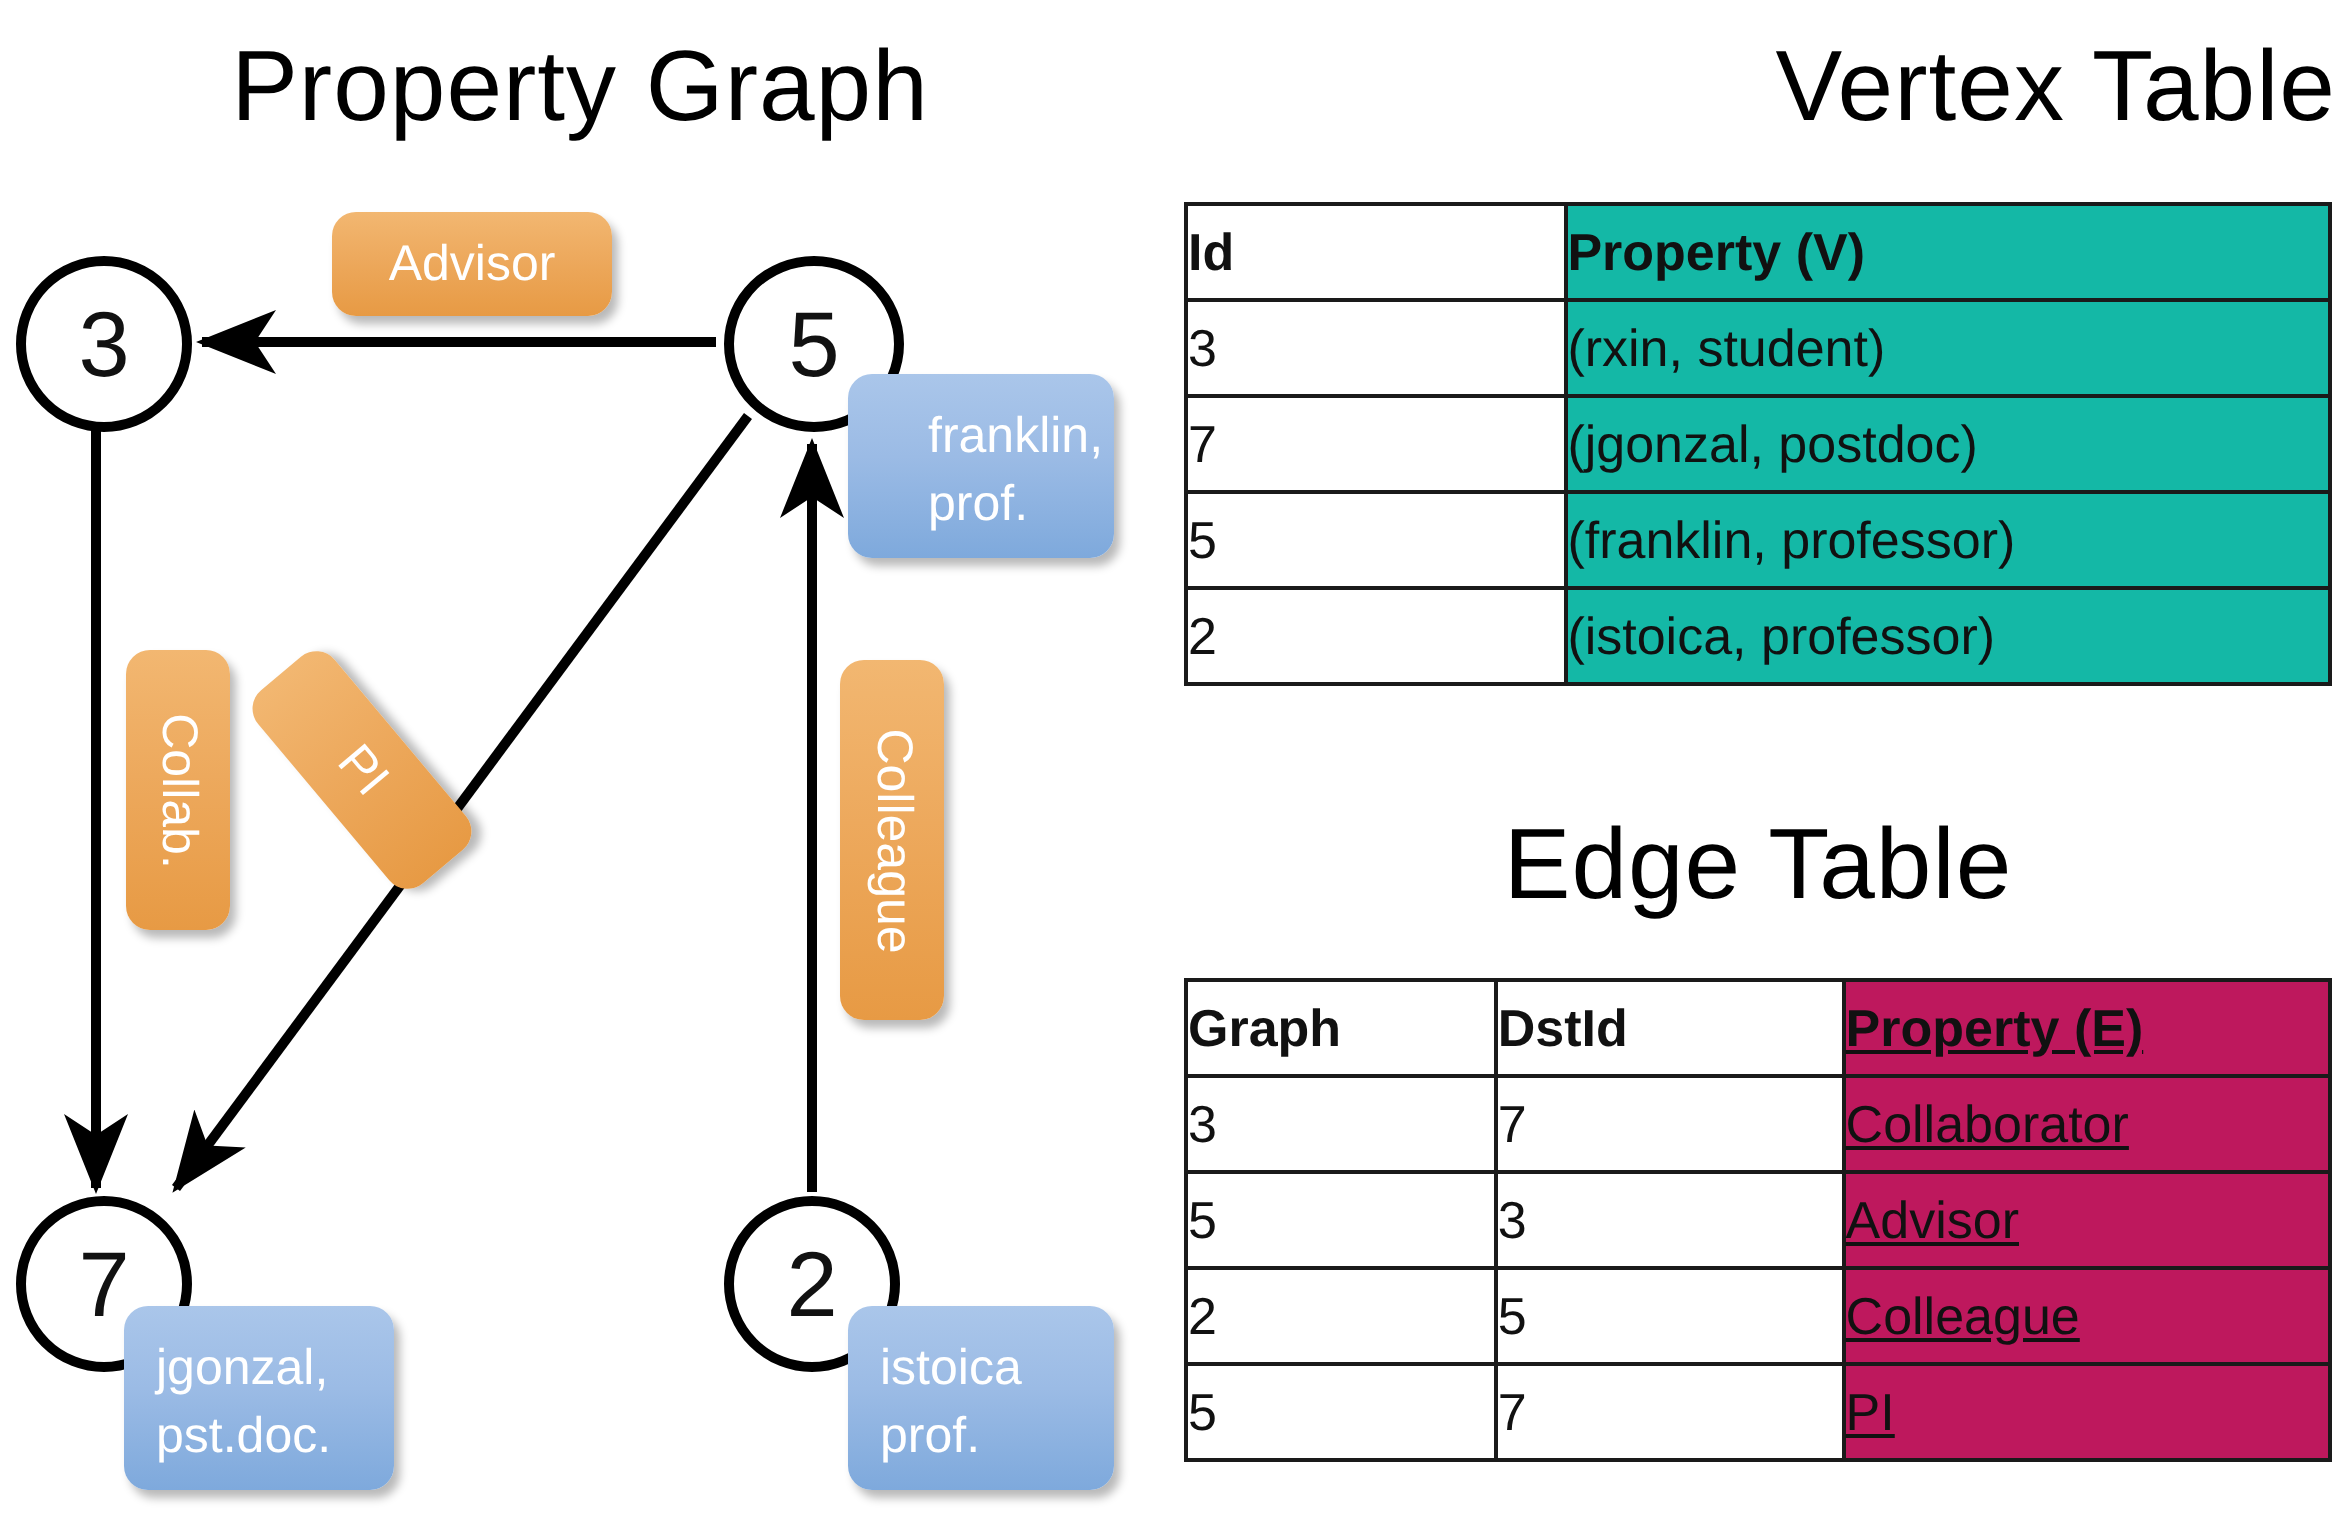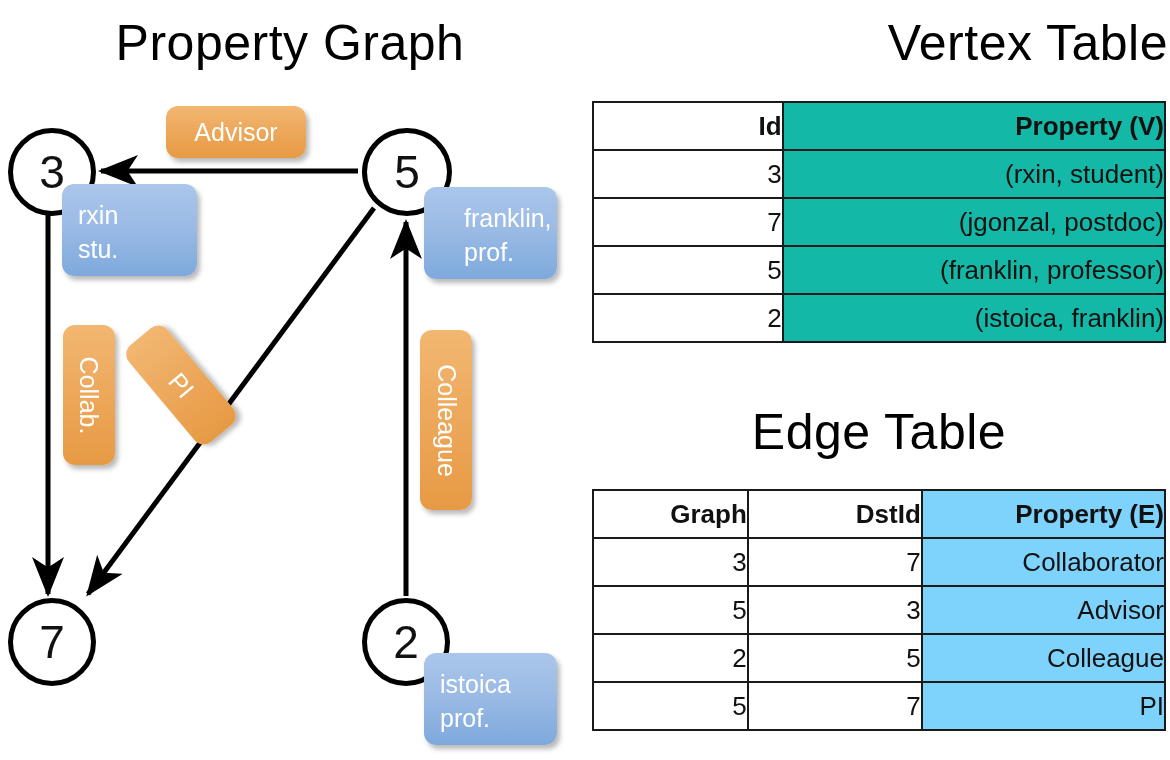--- a/index.html
+++ b/index.html
@@ -120,21 +120,21 @@
 
   
   table.data-table {
     position: absolute;
     border-collapse: collapse;
     font-family: "Liberation Sans", sans-serif;
     font-weight: 300;
   }
   table.data-table td, table.data-table th {
     border: 2px solid #1a1a1a;
-    text-align: right;
+    text-align: left;
     font-weight: 300;
     font-size: 26px;
     padding: 0;
     height: 46px;
     background: #ffffff;
     color: #111;
   }
   table.data-table th {
     font-weight: bold;
     font-size: 26px;
@@ -142,22 +142,23 @@
   #vertex-table { left: 592px; top: 101px; width: 574px; }
   #vertex-table td.col-id, #vertex-table th.col-id { width: 190px; }
   #vertex-table th.col-prop, #vertex-table td.col-prop {
     background: #14b8a6;
     width: 384px;
   }
   #edge-table { left: 592px; top: 489px; width: 574px; }
   #edge-table td.col-src, #edge-table th.col-src { width: 155px; }
   #edge-table td.col-dst, #edge-table th.col-dst { width: 175px; }
   #edge-table th.col-prop, #edge-table td.col-prop {
-    background: #7dd3fc;
+    background: #be185d;
     width: 244px;
+    text-decoration: underline;
   }
 </style>
 </head>
 <body>
 
 <div class="title" id="title-property-graph">Property Graph</div>
 <div class="title" id="title-vertex-table">Vertex Table</div>
 <div class="title" id="title-edge-table">Edge Table</div>
 
 <div id="graph-panel">
@@ -184,30 +185,30 @@
   <div class="node-circle" style="left:362px; top:128px; width:90px; height:88px;">
     <span>5</span>
   </div>
   <div class="node-circle" style="left:8px; top:598px; width:88px; height:88px;">
     <span>7</span>
   </div>
   <div class="node-circle" style="left:362px; top:598px; width:88px; height:88px;">
     <span>2</span>
   </div>
 
-  <div class="vprop-box" style="left:62px; top:184px; width:135px; height:92px;">
-    <div>rxin</div>
-    <div>stu.</div>
-  </div>
 
   <div class="vprop-box" style="left:424px; top:187px; width:133px; height:92px;padding-left:40px;">
     <div>franklin,</div>
     <div>prof.</div>
   </div>
 
+  <div class="vprop-box" style="left:62px; top:653px; width:135px; height:92px;">
+    <div>jgonzal,</div>
+    <div>pst.doc.</div>
+  </div>
 
   <div class="vprop-box" style="left:424px; top:653px; width:133px; height:92px;">
     <div>istoica</div>
     <div>prof.</div>
   </div>
 
   <div class="eprop-box" style="left:166px; top:106px; width:140px; height:52px;">
     <span>Advisor</span>
   </div>
 
@@ -239,21 +240,21 @@
     <tr>
       <td class="col-id">7</td>
       <td class="col-prop">(jgonzal, postdoc)</td>
     </tr>
     <tr>
       <td class="col-id">5</td>
       <td class="col-prop">(franklin, professor)</td>
     </tr>
     <tr>
       <td class="col-id">2</td>
-      <td class="col-prop">(istoica, franklin)</td>
+      <td class="col-prop">(istoica, professor)</td>
     </tr>
   </tbody>
 </table>
 
 <table class="data-table" id="edge-table">
   <thead>
     <tr>
       <th class="col-src">Graph</th>
       <th class="col-dst">DstId</th>
       <th class="col-prop">Property (E)</th>

